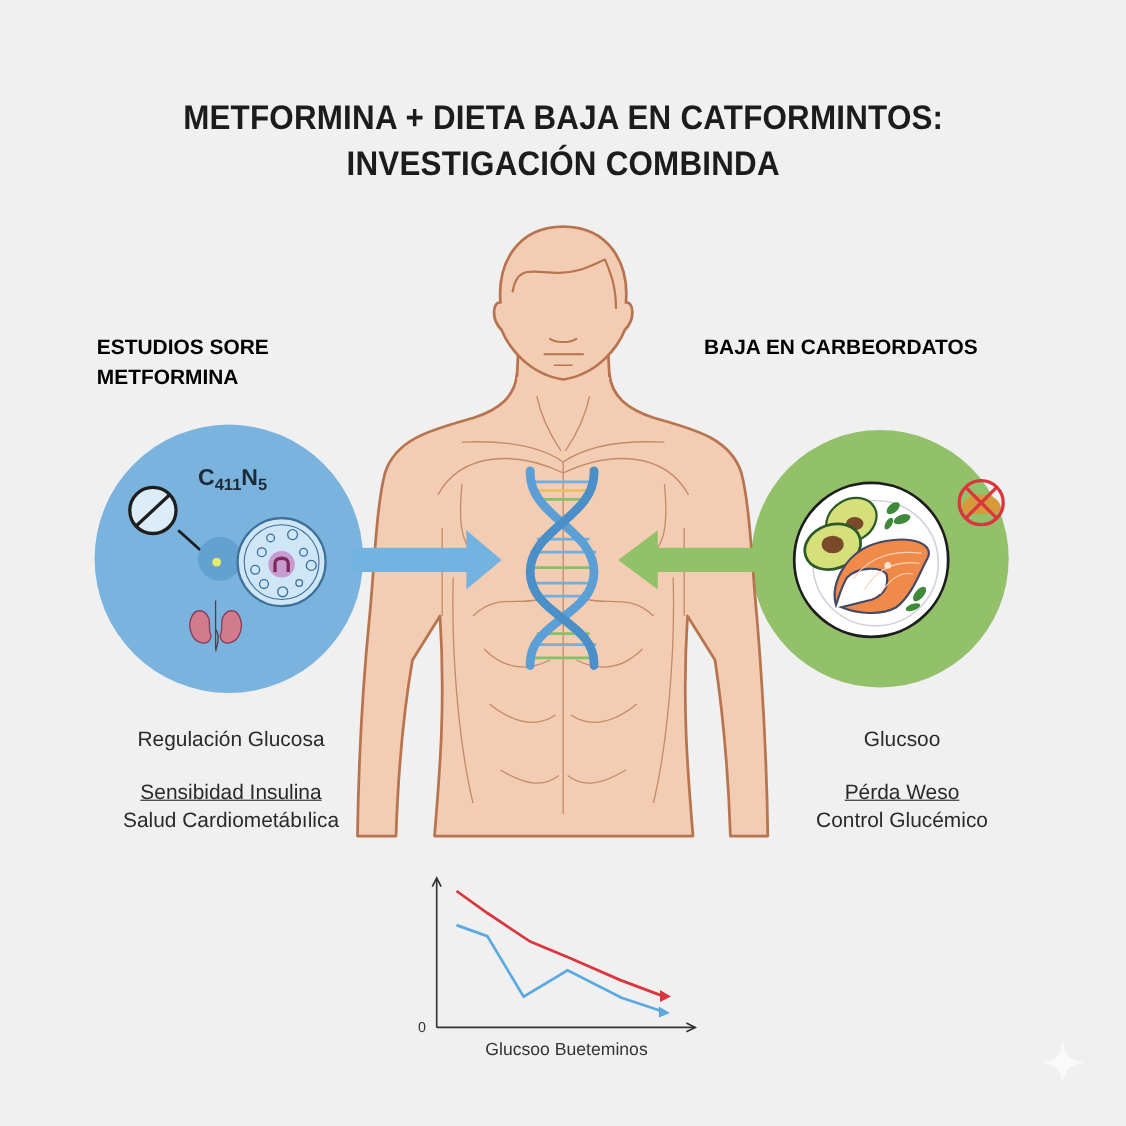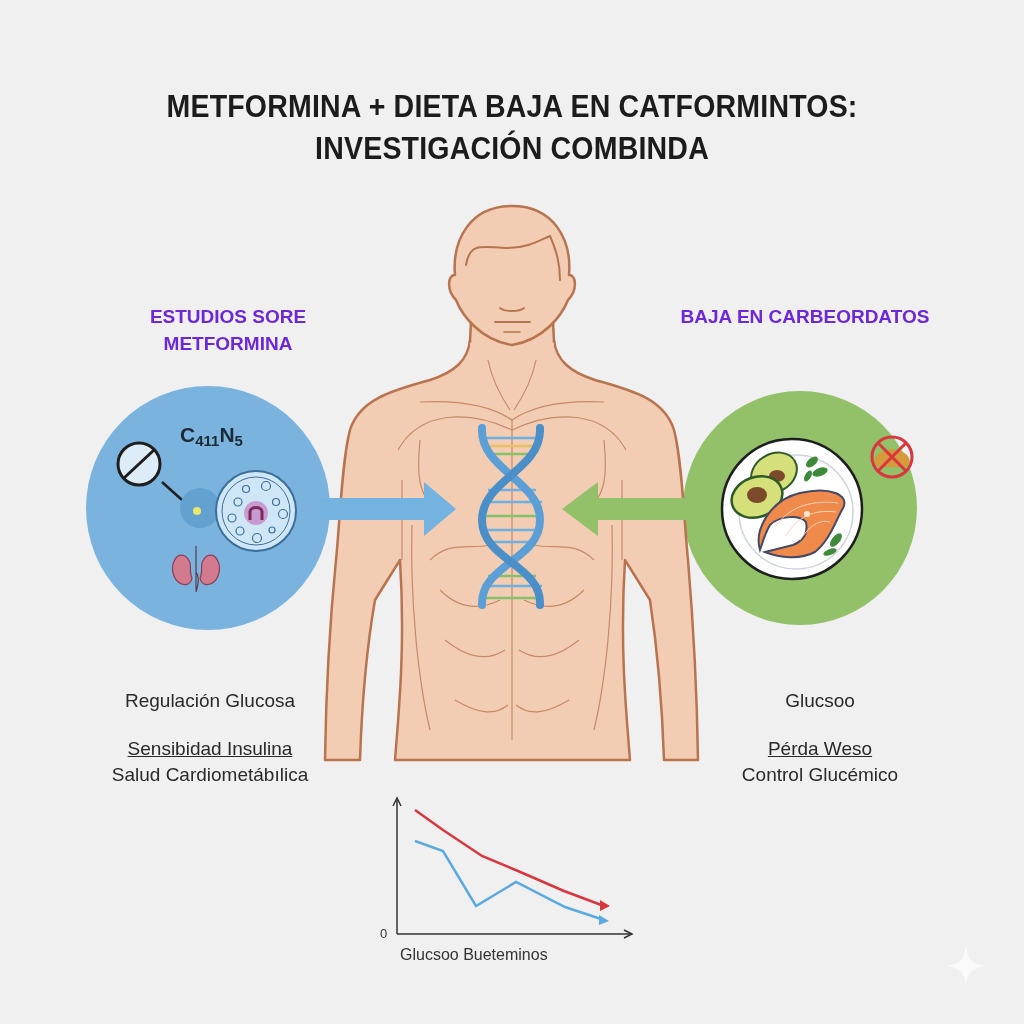--- a/index.html
+++ b/index.html
@@ -12,38 +12,38 @@
     }
     .title {
       position: absolute; left: 0; right: 0; top: 86px;
       text-align: center; font-weight: bold; font-size: 31px; line-height: 42px;
       letter-spacing: 0.2px; color: #1c1c1c;
       font-family: "Liberation Sans", sans-serif;
       transform: scaleX(0.92);
     }
     .section-head {
       position: absolute; font-weight: bold; font-size: 19px; line-height: 27px;
-      text-align: center; color: #6d28d9;
+      color: #000000;
     }
     #left-head { left: 88px; width: 280px; top: 303px; }
     #right-head { left: 640px; width: 330px; top: 303px; }
     .benefits {
-      position: absolute; text-align: center; font-size: 19px; color: #2a2a2a; margin-top: 28px;
+      position: absolute; text-align: center; font-size: 19px; color: #2a2a2a;
     }
     .benefits div { line-height: 26px; }
     .benefits .gap { margin-top: 22px; text-decoration: underline; }
     #left-benefits { left: 70px; width: 280px; top: 660px; }
     #right-benefits { left: 680px; width: 280px; top: 660px; }
     svg { position: absolute; left: 0; top: 0; }
     .formula {
       position: absolute; left: 180px; top: 423px; font-weight: bold; font-size: 21px; color: #1c2a35;
     }
     .formula sub { font-size: 15px; vertical-align: -4px; text-align: right; }
     .xlabel {
-      position: absolute; left: 400px; width: 230px; top: 946px; text-align: left;
+      position: absolute; left: 400px; width: 230px; top: 946px; text-align: center;
       font-size: 16px; color: #333;
     }
     .zero {
       position: absolute; left: 380px; top: 926px; font-size: 13px; color: #333;
     }
     .watermark {
       position: absolute; left: 944px; top: 944px; width: 44px; height: 44px;
     }
   </style>
 </head>

